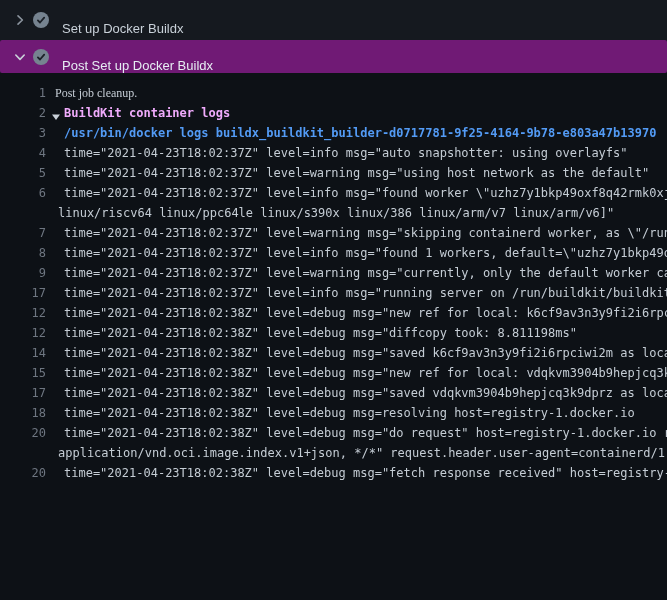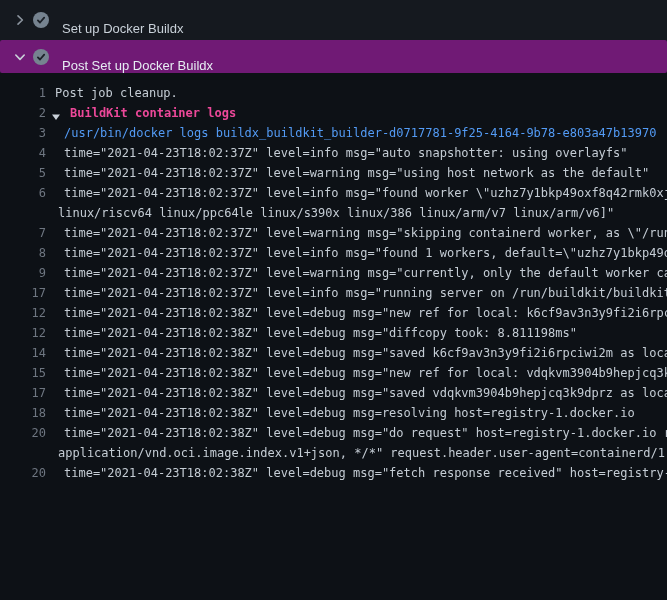--- a/index.html
+++ b/index.html
@@ -28,23 +28,23 @@
     font-family:"DejaVu Sans Mono","Liberation Mono",monospace;
     font-size:12px;line-height:20px;
     color:#c5cdd5;
   }
   .lrow{position:relative;height:20px;white-space:pre;}
   .lnum{
     position:absolute;left:0;top:0;width:46px;text-align:right;
     color:#6e7681;cursor:pointer;
   }
   .ltxt{position:absolute;top:0;white-space:pre;}
-  .k-base  .ltxt{left:55px;}
-  .k-group .ltxt{left:64px;font-weight:bold;color:#ec4899;cursor:pointer;margin-left:6px;}
-  .k-command .ltxt{left:64px;color:#539bf5;font-weight:normal;}
+  .k-base  .ltxt{left:55px;font-family:Liberation Serif, serif;}
+  .k-group .ltxt{left:64px;font-weight:bold;color:#f0abfc;cursor:pointer;}
+  .k-command .ltxt{left:64px;color:#539bf5;font-weight:bold;}
   .k-log   .ltxt{left:64px;}
   .k-wrap  .ltxt{left:58px;}
   .gmark{position:absolute;left:51px;top:5px;width:10px;height:10px;cursor:pointer;}
 </style>
 </head>
 <body>
 
 <div class="steps" id="steps">
     <div class="step-row">
       <span class="chev">

